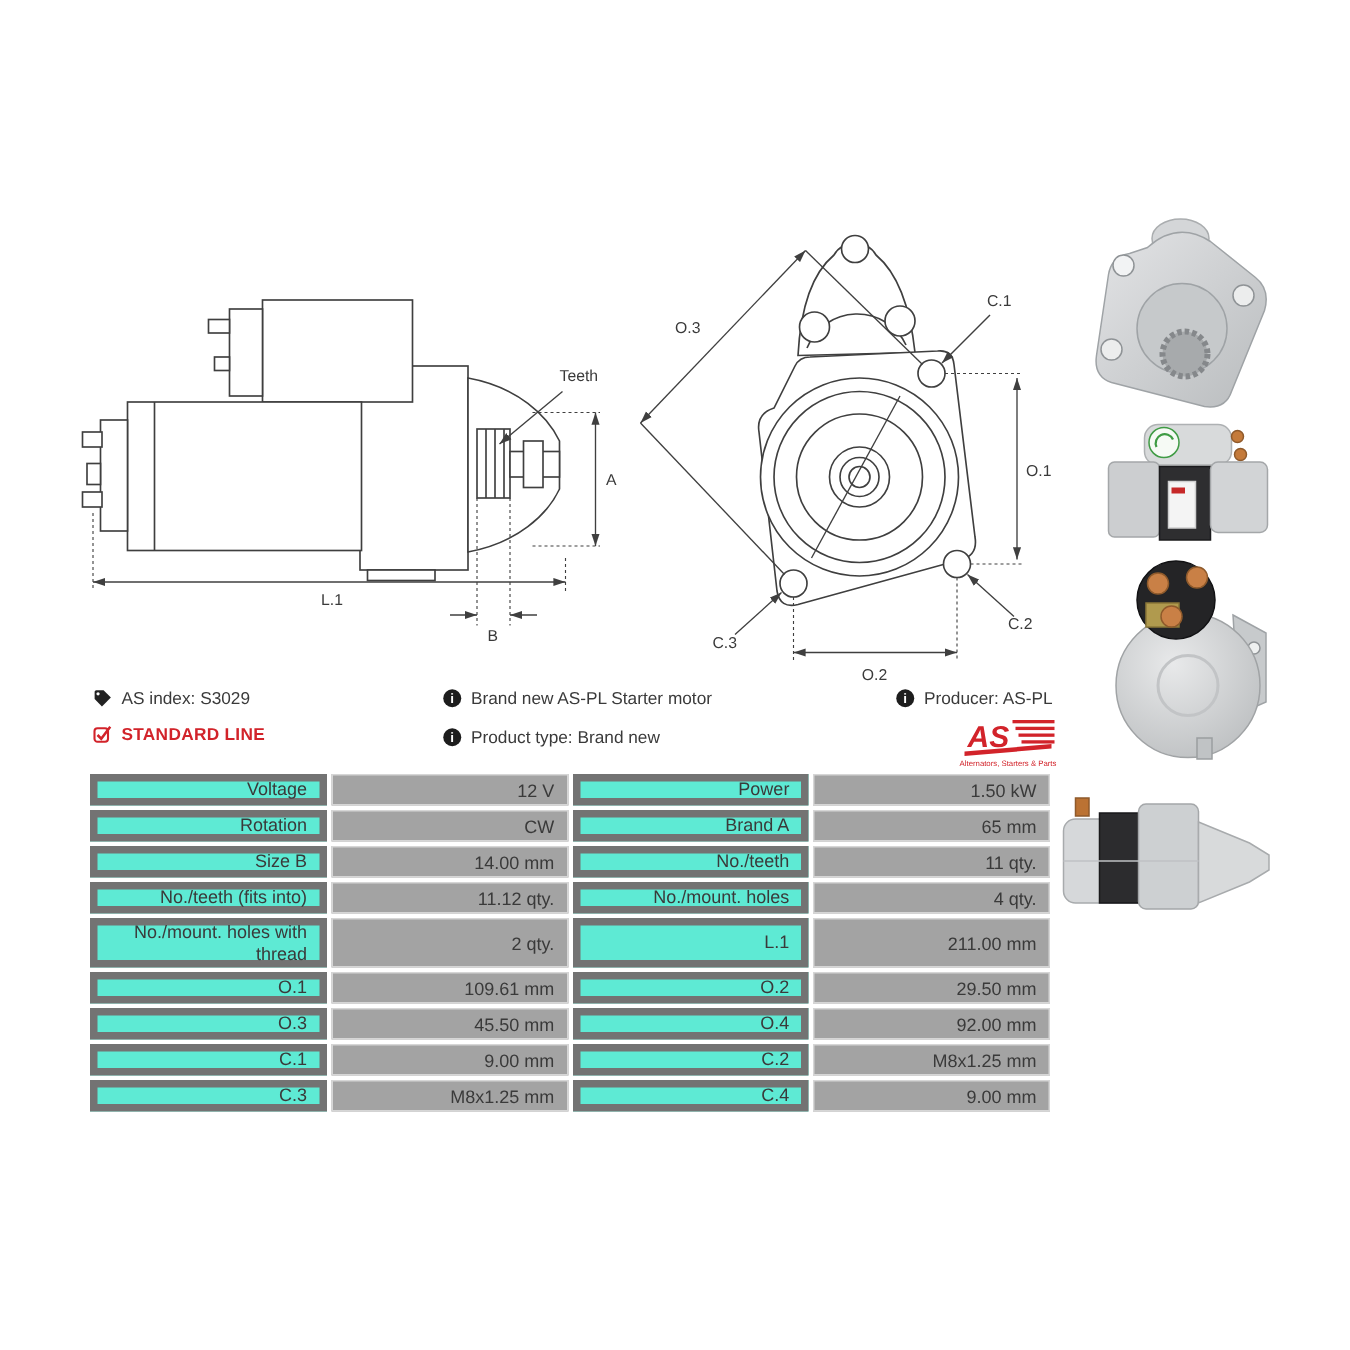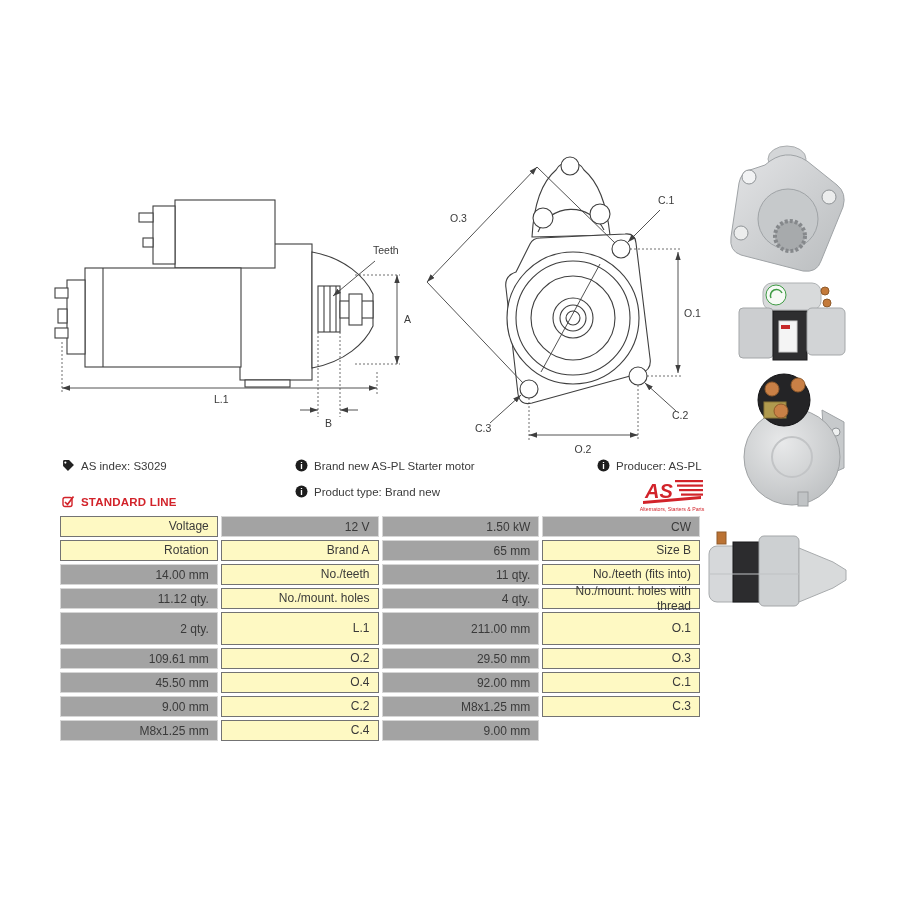--- a/index.html
+++ b/index.html
@@ -20,21 +20,21 @@
 
   
   .spec-table {
     position:absolute; left:60px; top:516px; width:640px;
     display:grid; grid-template-columns:1fr 1fr 1fr 1fr;
     grid-template-rows:21px 21px 21px 21px 33px 21px 21px 21px 21px;
     gap:3px;
   }
   .cell { display:flex; align-items:center; justify-content:flex-end;
           padding-right:8px; font-size:12px; color:#3a3a3a; }
-  .c-label { background:#fef9c3; border:1px solid #737373; text-align:right; line-height:1.2; }
+  .c-label { background:#5eead4; border:5px solid #737373; text-align:right; line-height:1.2; }
   .c-value { background:#a3a3a3; border:1px solid #d6d6d6; }
 </style>
 </head>
 <body>
 
 <div class="page">
 
   <svg class="abs" style="left:50px; top:180px;" width="370" height="255" viewBox="0 0 370 255">
     <defs>
       <marker id="arr" viewBox="0 0 10 6" markerWidth="9" markerHeight="6" refX="9" refY="3" orient="auto-start-reverse" markerUnits="userSpaceOnUse">
@@ -199,21 +199,21 @@
     <span class="i-badge">
       <svg width="13" height="13" viewBox="0 0 12 12">
           <path d="M6.5,1 L11,5.5 L5.5,11 L1,6.5 L1,2 A1,1 0 0 1 2,1 Z" fill="#222"></path>
           <circle cx="3.1" cy="3.3" r="1" fill="#fff"></circle>
         </svg>
     </span>
     <span><span>AS index:</span>
     <span class="b">S3029</span></span>
   </div>
 
-  <div class="info-item red-line" style="left:62px; top:483px;margin-top:12px;">
+  <div class="info-item red-line" style="left:62px; top:483px;">
     <span class="i-badge">
       <svg width="13" height="13" viewBox="0 0 13 13">
           <rect x="1" y="2.5" width="9" height="9" rx="2" fill="none" stroke="#d2232a" stroke-width="1.4"></rect>
           <polyline points="3,7 5.5,9.5 11.5,1.5" fill="none" stroke="#d2232a" stroke-width="1.7"></polyline>
         </svg>
     </span>
     <span>STANDARD LINE</span>
   </div>
 
   <div class="info-item" style="left:295px; top:459px;">
@@ -256,24 +256,25 @@
       <rect x="44" y="16.5" width="22" height="2.2"></rect>
     </g>
     <text x="8" y="21" font-size="20" font-weight="bold" font-style="italic" fill="#d2232a">AS</text>
     <path d="M6,24 L64,19 L64,22 L6,27 Z" fill="#d2232a"></path>
     <text x="35" y="33.5" text-anchor="middle" font-size="5.2" fill="#d2232a">Alternators, Starters &amp; Parts</text>
   </svg>
 
   <div class="spec-table">
     <div class="cell c-label">Voltage</div>
     <div class="cell c-value">12 V</div>
+    <div class="cell c-label">Power</div>
     <div class="cell c-value">1.50 kW</div>
 
+    <div class="cell c-label">Rotation</div>
     <div class="cell c-value">CW</div>
-    <div class="cell c-label">Rotation</div>
     <div class="cell c-label">Brand A</div>
     <div class="cell c-value">65 mm</div>
 
     <div class="cell c-label">Size B</div>
     <div class="cell c-value">14.00 mm</div>
     <div class="cell c-label">No./teeth</div>
     <div class="cell c-value">11 qty.</div>
 
     <div class="cell c-label">No./teeth (fits into)</div>
     <div class="cell c-value">11.12 qty.</div>

